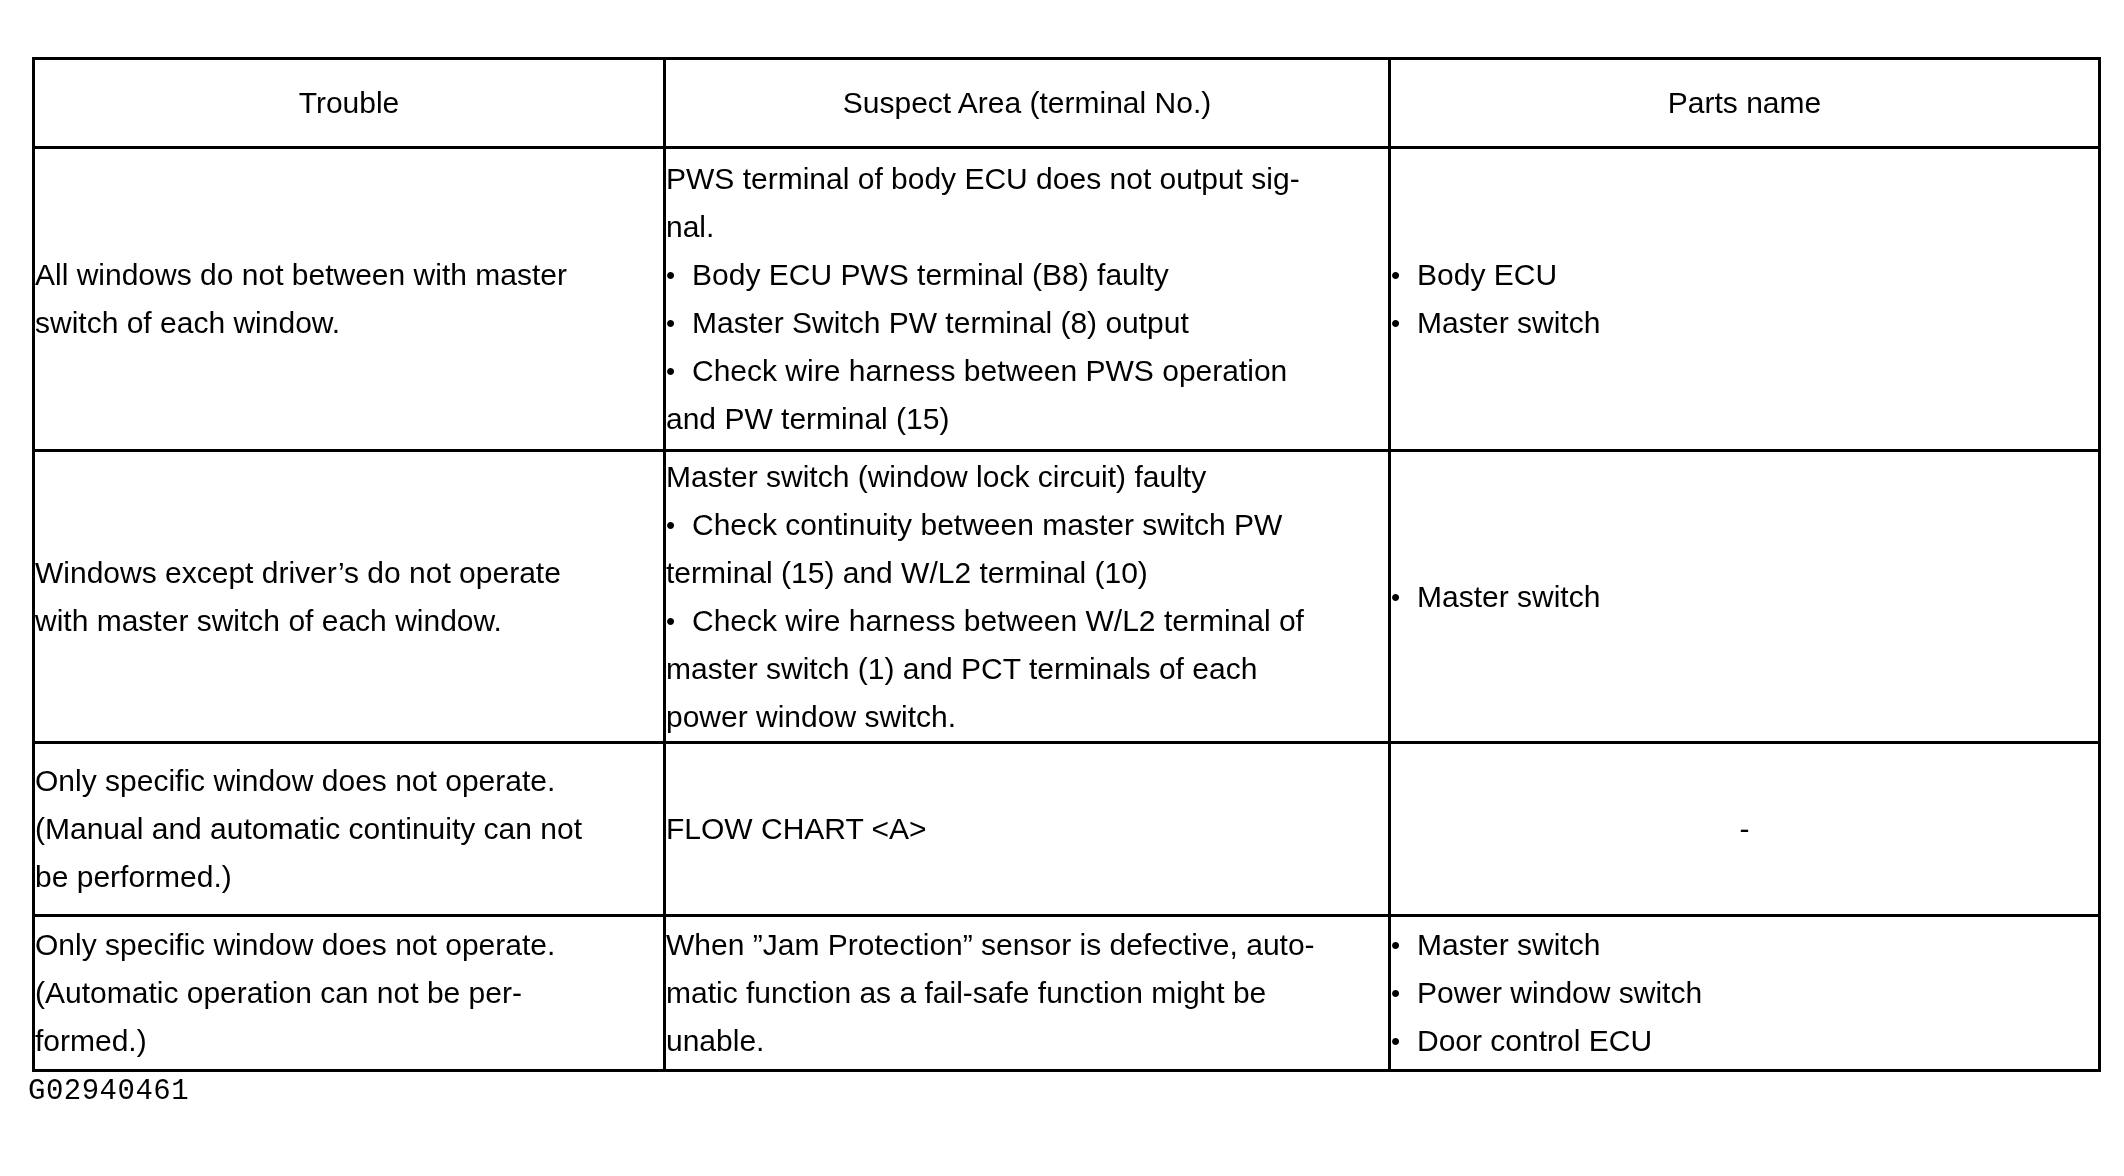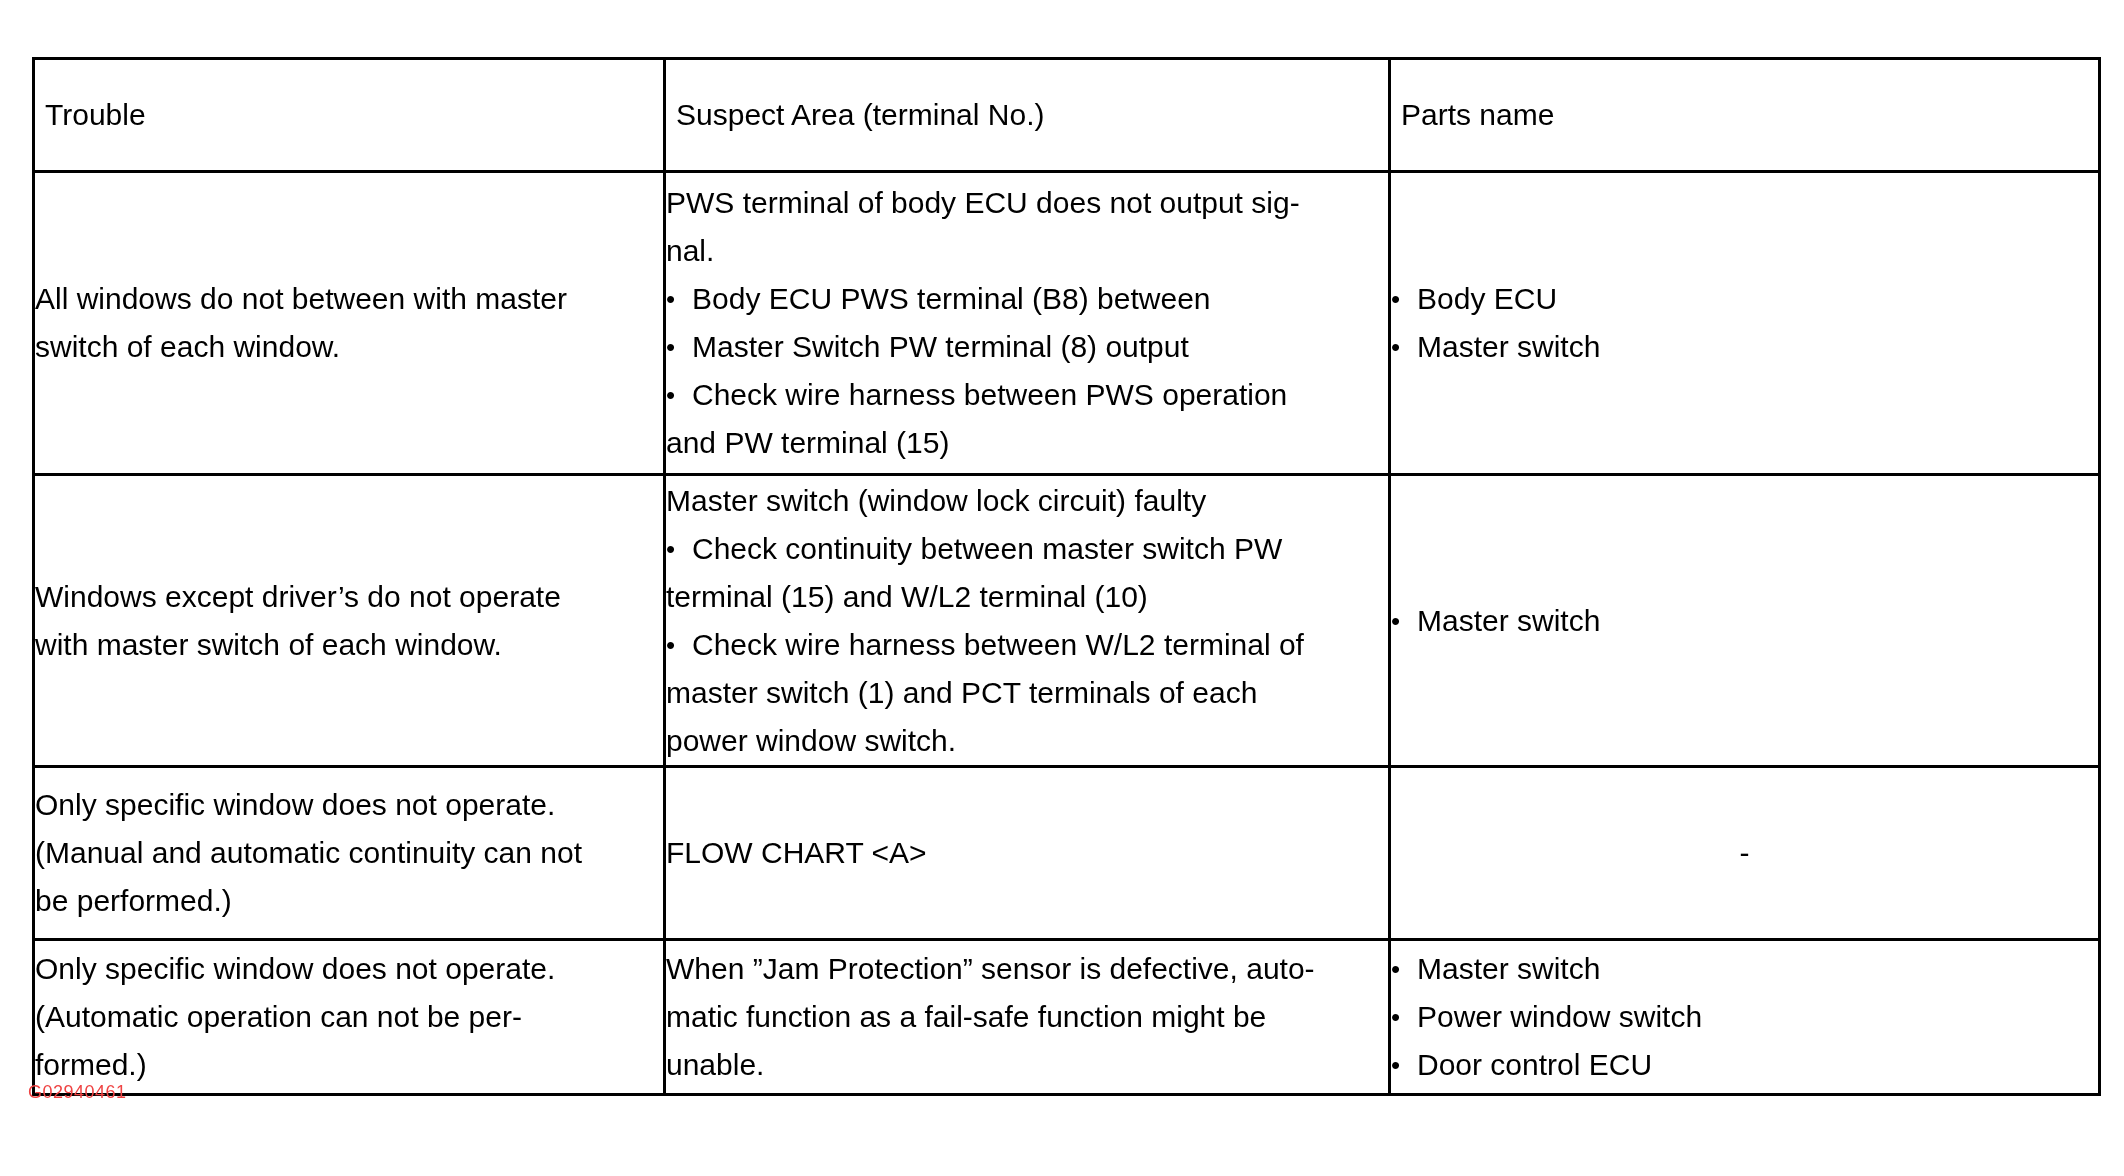--- a/index.html
+++ b/index.html
@@ -40,23 +40,23 @@
   table.diag td {
     border: 3px solid #000000;
     padding: 0;
     vertical-align: middle;
     font-weight: normal;
     font-size: 30px;
     line-height: 48px;
     color: #000000;
   }
   table.diag thead th {
-    text-align: left;
+    text-align: center;
     height: 78px;
-    padding: 16px 10px;
+    padding: 4px 10px;
   }
   .cell-pad {
     padding: 14px 18px 14px 16px;
   }
   .cell-pad-c {
     padding: 14px 18px 14px 22px;
     margin-left: 34px;
   }
   .line {
     display: block;
@@ -86,24 +86,25 @@
   }
   .row-h1 { height: 303px; }
   .row-h2 { height: 292px; }
   .row-h3 { height: 173px; }
   .row-h4 { height: 155px; }
 
   .caption {
     position: absolute;
     left: 28px;
     top: 1077px;
-    font-size: 18px;
+    font-size: 29px;
     line-height: 30px;
     letter-spacing: 0.5px;
-    color: #ef4444;
+    color: #000000;
+    font-family: Liberation Mono, monospace;
   }
 </style>
 </head>
 <body>
 
 <div class="page">
 
   <div class="table-wrap">
     <table class="diag">
       <colgroup>
@@ -121,21 +122,21 @@
       <tbody>
 
         <tr class="row-h1">
           <td class="cell-pad">
             <span class="line">All windows do not between with master</span>
             <span class="line">switch of each window.</span>
           </td>
           <td class="cell-pad-c">
             <span class="line">PWS terminal of body ECU does not output sig-</span>
             <span class="line">nal.</span>
-            <span class="bullet-line">Body ECU PWS terminal (B8) between</span>
+            <span class="bullet-line">Body ECU PWS terminal (B8) faulty</span>
             <span class="bullet-line">Master Switch PW terminal (8) output</span>
             <span class="bullet-line">Check wire harness between PWS operation</span>
             <span class="cont-line">and PW terminal (15)</span>
           </td>
           <td class="cell-pad-c">
             <span class="bullet-line">Body ECU</span>
             <span class="bullet-line">Master switch</span>
           </td>
         </tr>
 

